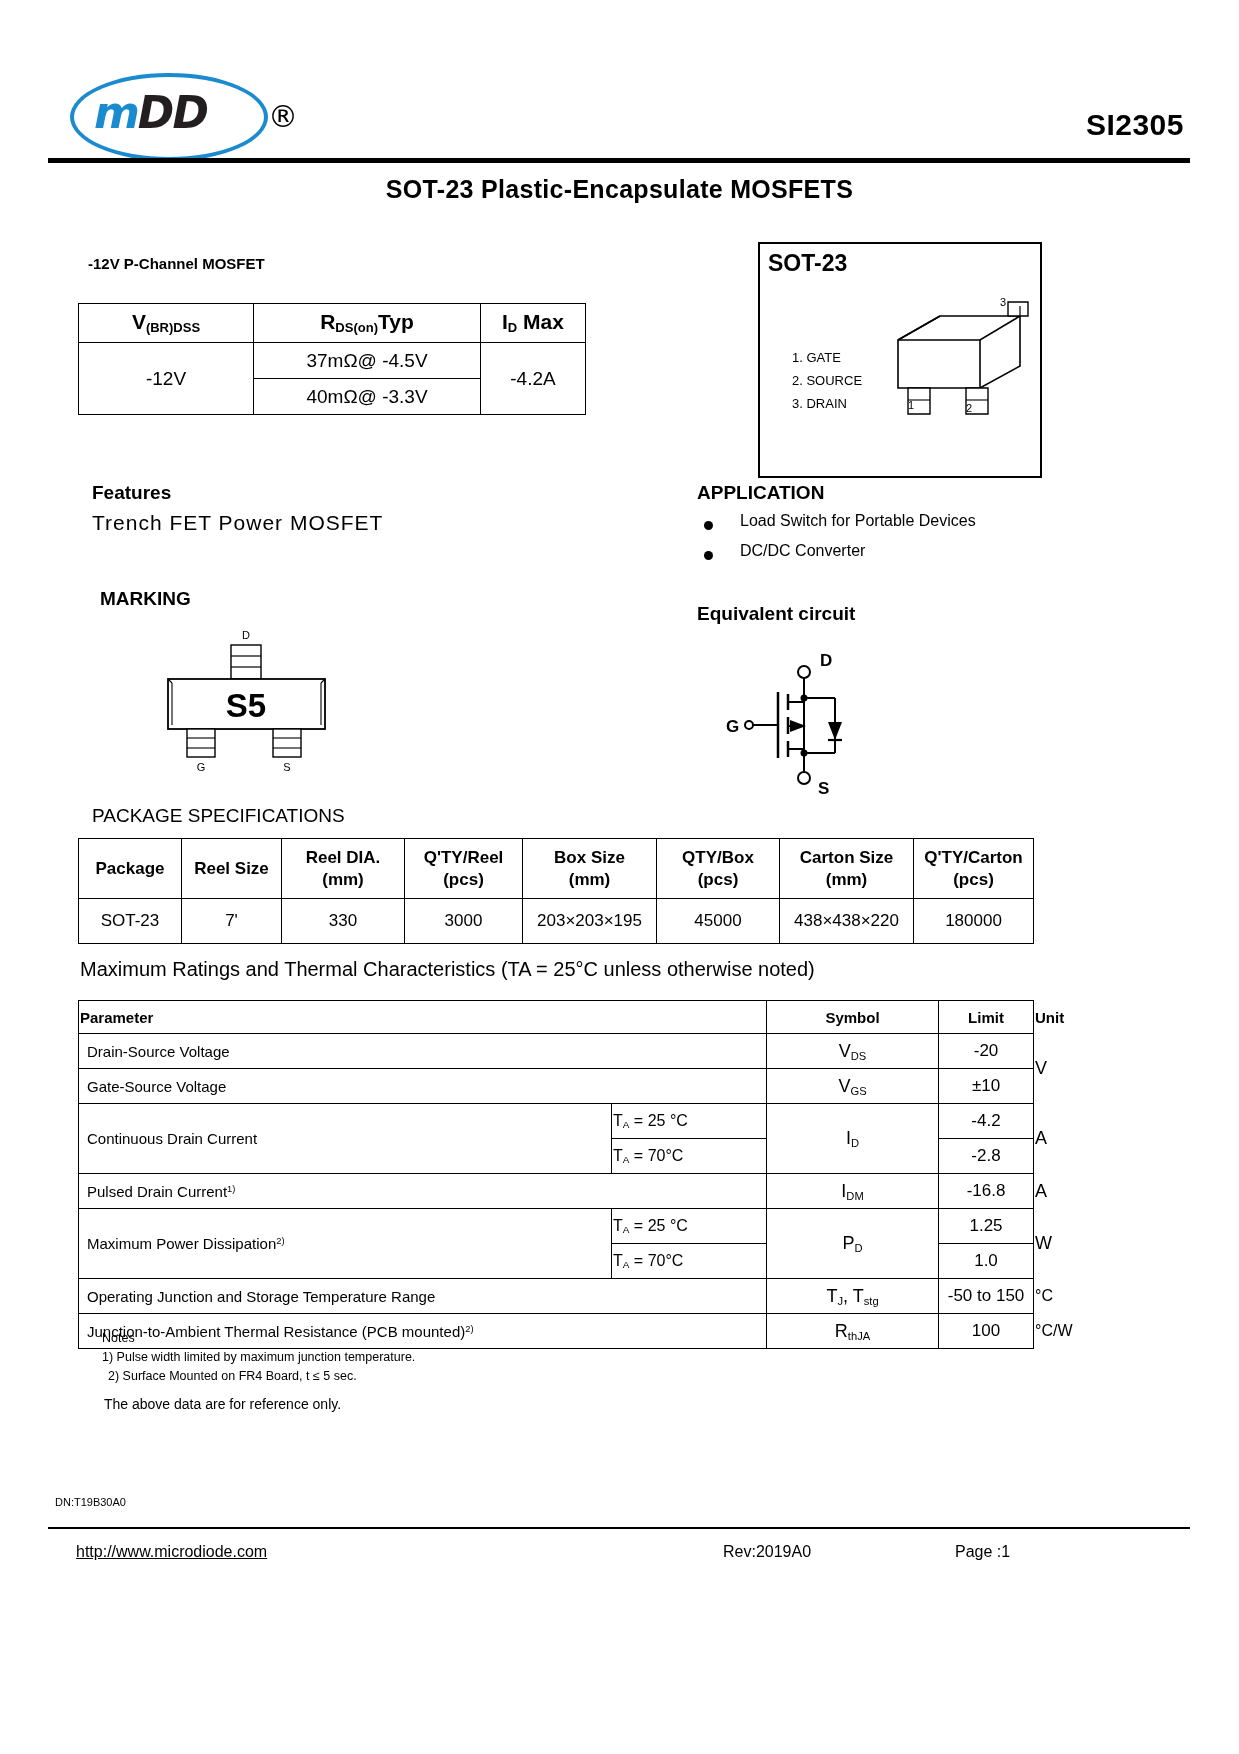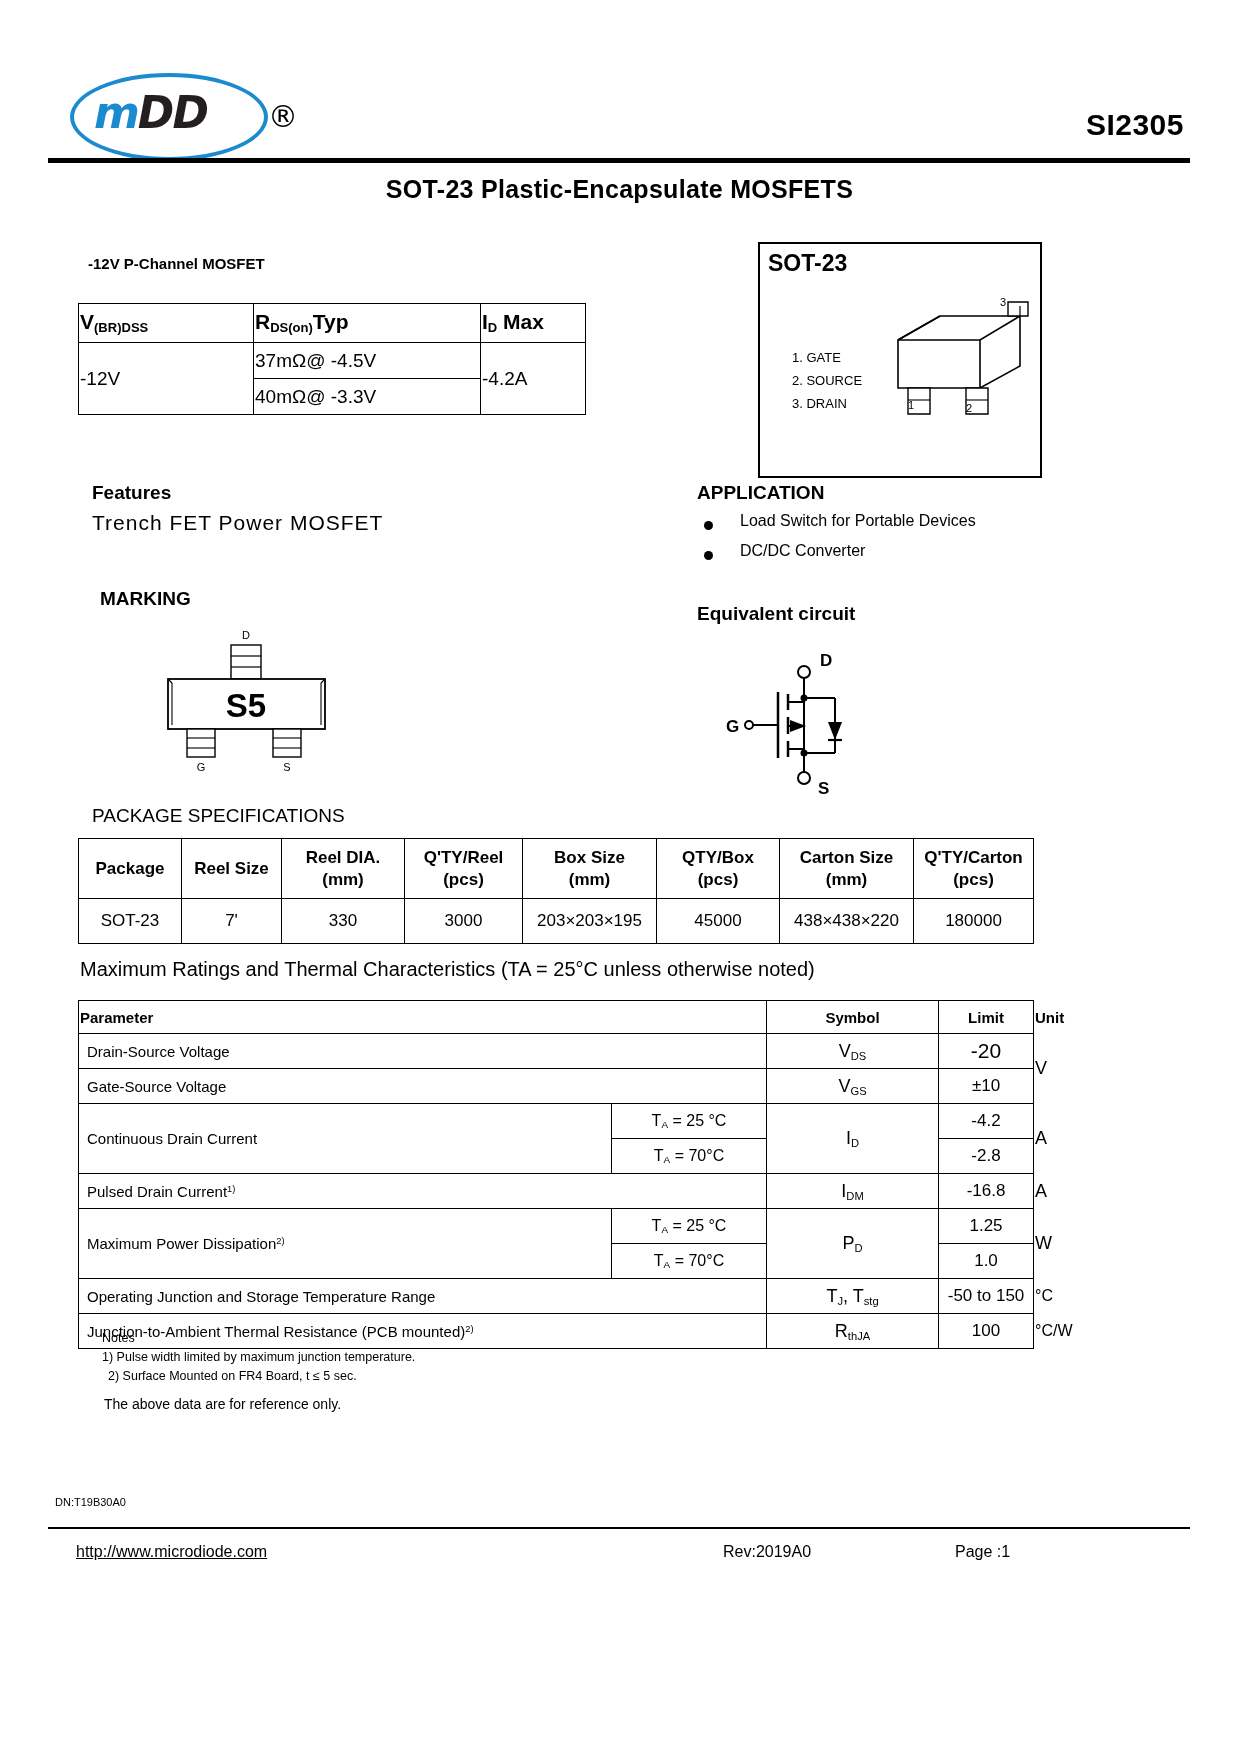--- a/index.html
+++ b/index.html
@@ -43,21 +43,21 @@
   }
 
   
   .subtitle { position:absolute; left:88px; top:255px; font-size:15px; font-weight:bold; }
 
   .spec-table {
     position:absolute; left:78px; top:303px;
     border-collapse:collapse; table-layout:fixed;
   }
   .spec-table td, .spec-table th {
-    border:1.5px solid #000; text-align:left; vertical-align:middle;
+    border:1.5px solid #000; text-align:center; vertical-align:middle;
     font-weight:normal;
   }
   .spec-table .hdr { height:36px; font-size:21px; font-weight:bold; }
   .spec-table .cell { height:33px; font-size:19px; }
   .c1 { width:175px; } .c2 { width:227px; } .c3 { width:105px; }
   sub.small { font-size:0.62em; vertical-align:-0.25em; }
   sup.small { font-size:0.62em; vertical-align:0.5em; }
 
   
   .sot-box {
@@ -104,21 +104,21 @@
   .mr-title { position:absolute; left:80px; top:958px; font-size:20px; }
   .mr-table {
     position:absolute; left:78px; top:1000px;
     border-collapse:collapse; table-layout:fixed; width:955px;
   }
   .mr-table th, .mr-table td { border:1px solid #000; vertical-align:middle; }
   .mr-table th { font-size:15px; font-weight:bold; text-align:center; height:30px; }
   .mr-table td { font-size:15px; font-weight:normal; height:32px; }
   .mr-table td.param { text-align:left; padding-left:8px; }
   .mr-table td.ctr { text-align:center; }
-  .mr-table td.cond { text-align:center; font-size:16px; }
+  .mr-table td.cond { text-align:left; font-size:16px; }
 
   
   .notes { position:absolute; left:102px; top:1329px; font-size:12.5px; line-height:19px; }
   .notes .nhead { font-size:12.5px; }
   .note-ref { position:absolute; left:104px; top:1396px; font-size:14px; }
   .dn { position:absolute; left:55px; top:1496px; font-size:11px; }
   .foot-rule { position:absolute; left:48px; top:1527px; width:1142px; height:2px; background:#000; }
   .foot { position:absolute; top:1543px; font-size:16px; }
   .foot.url { left:76px; text-decoration:underline; }
   .foot.rev { left:723px; }
@@ -355,21 +355,21 @@
         <tr>
       <th colspan="2" style="text-align:left; "><span>Parameter</span></th>
       <th><span>Symbol</span></th>
       <th><span>Limit</span></th>
       <th><span>Unit</span></th>
     </tr>
 
     <tr>
       <td class="param" colspan="2">Drain-Source Voltage</td>
       <td class="ctr" style="font-size:18px;"><span>V</span><sub class="small">DS</sub></td>
-      <td class="ctr" style="font-size:21px;">-20</td>
+      <td class="ctr" style="font-size:17px;">-20</td>
       <td class="ctr" rowspan="2" style="font-size:18px;">V</td>
     </tr>
 
     <tr>
       <td class="param" colspan="2">Gate-Source Voltage</td>
       <td class="ctr" style="font-size:18px;"><span>V</span><sub class="small">GS</sub></td>
       <td class="ctr" style="font-size:17px;">±10</td>
     </tr>
 
     <tr>

